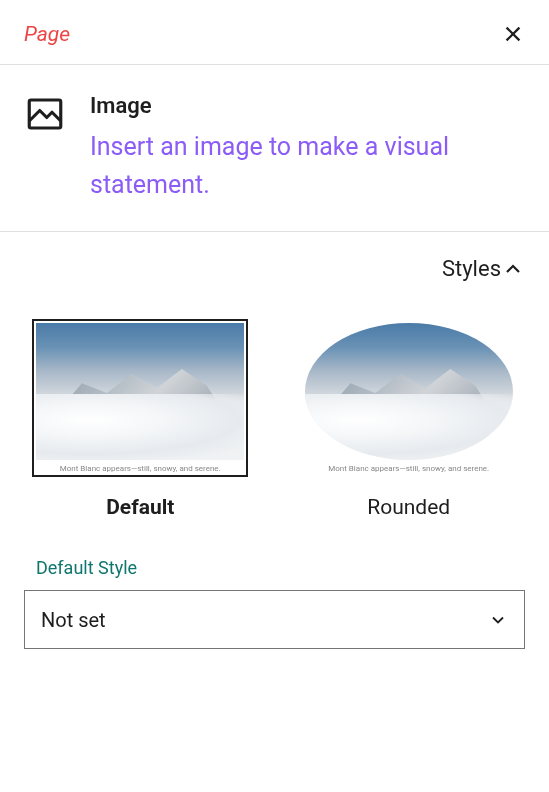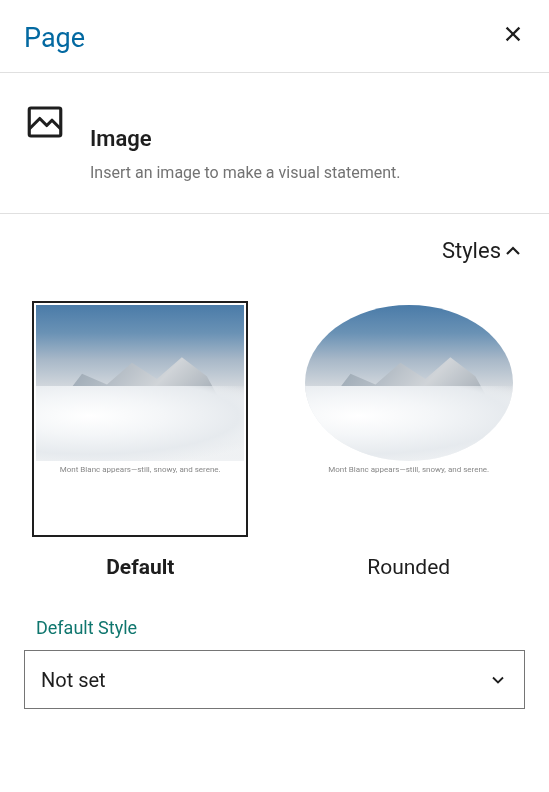--- a/index.html
+++ b/index.html
@@ -12,24 +12,25 @@
     }
     .tabs {
       display: flex;
       align-items: center;
       border-bottom: 1px solid #e0e0e0;
       padding: 0 0 0 0;
       position: relative;
     }
     .tab {
       padding: 22px 24px 18px;
-      font-size: 27px;
-      color: #0369a1;
-      cursor: pointer;
-      position: relative;
+      font-size: 21px;
+      color: #ef4444;
+      cursor: pointer;
+      position: relative;
+      font-style: italic;
     }
     .tab.active {
       font-weight: 400;
     }
     .tab.active::after {
       content: "";
       position: absolute;
       bottom: -1px;
       left: 8px;
       right: 8px;
@@ -53,31 +54,30 @@
       gap: 24px;
       border-bottom: 1px solid #e0e0e0;
     }
     .block-icon {
       flex-shrink: 0;
       width: 42px;
       height: 42px;
     }
     .block-text {
       flex: 1;
-      margin-top: 25px;
     }
     .block-title {
       font-size: 22px;
       font-weight: 600;
       margin-bottom: 10px;
     }
     .block-desc {
-      font-size: 16px;
+      font-size: 25px;
       line-height: 1.5;
-      color: #737373;
+      color: #8b5cf6;
     }
     .panel-section {
       padding: 24px;
     }
     .panel-header {
       display: flex;
       align-items: center;
       justify-content: flex-end;
       cursor: pointer;
       margin-bottom: 38px;
@@ -97,21 +97,21 @@
     }
     .style-option {
       flex: 1;
       display: flex;
       flex-direction: column;
       align-items: center;
       cursor: pointer;
     }
     .style-preview {
       width: 216px;
-      height: 236px;
+      height: 158px;
       border: 2px solid transparent;
       padding: 2px;
       display: flex;
       flex-direction: column;
       align-items: center;
     }
     .style-preview.selected {
       border: 2px solid #1e1e1e;
     }
     .style-image {

